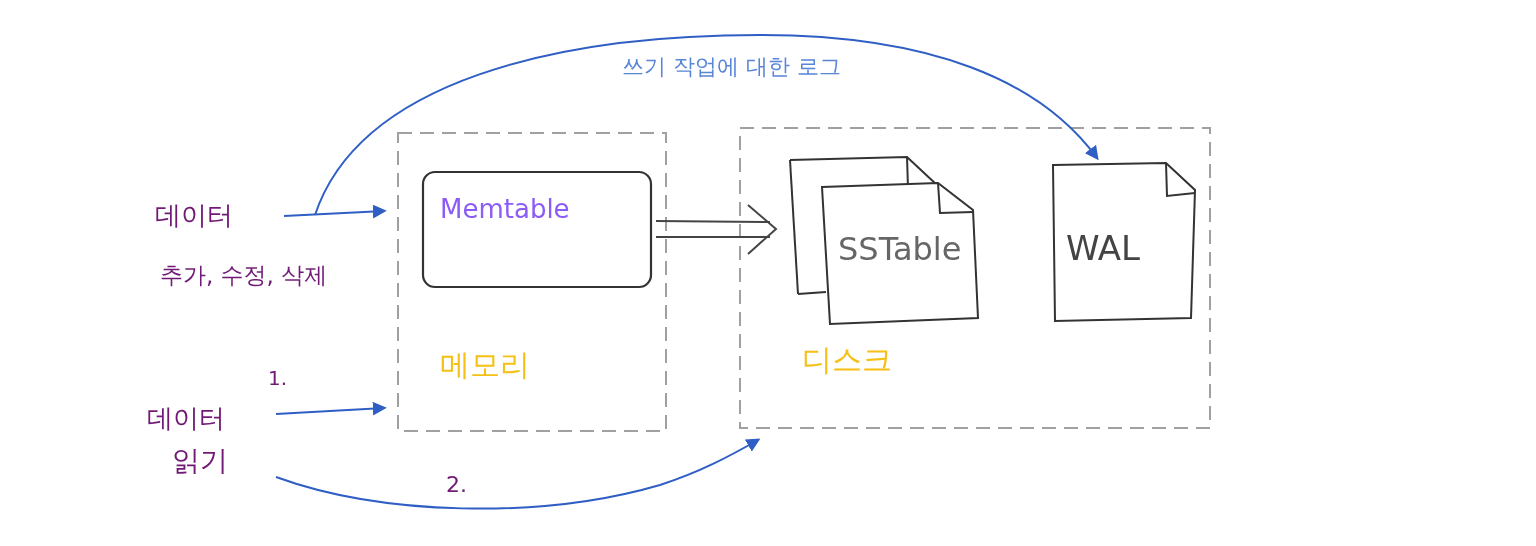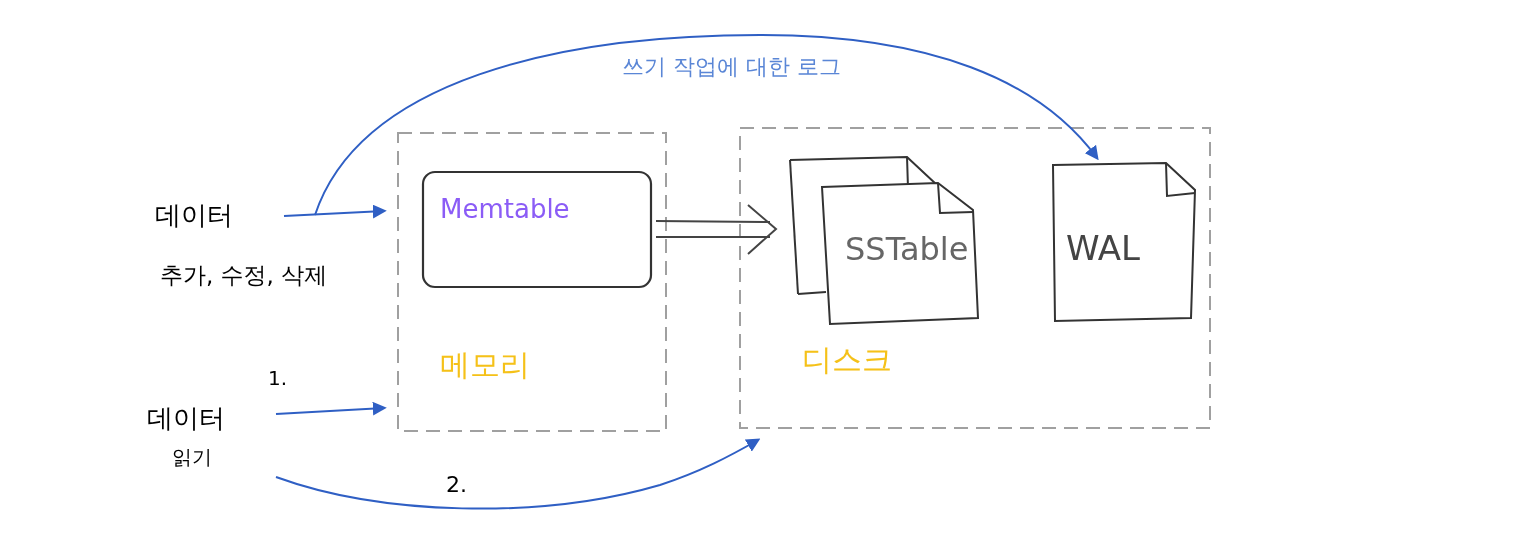--- a/index.html
+++ b/index.html
@@ -1,19 +1,19 @@
 <!DOCTYPE html>
 <html><head>
 <meta charset="utf-8">
 <style>
   html, body { margin: 0; padding: 0; background: #ffffff; }
   body { width: 1536px; height: 546px; position: relative; overflow: hidden; font-family: "DejaVu Sans", sans-serif; }
   #diagram { position: absolute; left: 0; top: 0; width: 1536px; height: 440px; }
   .lbl { position: absolute; white-space: nowrap; line-height: 1; }
-  .blue { color: #000000; }
+  .blue { color: #701a75; }
   .lightblue { color: #5a86d6; }
   .yellow { color: #f5c118; margin-top: 12px; }
   .dark { color: #3a3a3a; }
 </style>
 </head>
 <body>
 
 <div id="diagram">
   <svg width="1536" height="546" viewBox="0 0 1536 546" style="position:absolute;left:0;top:0">
     <defs>
@@ -59,24 +59,24 @@
 
     <path d="M276,477 C380,515 540,520 660,485 C700,472 730,456 758,440" fill="none" stroke="#2f5fc4" stroke-width="2" marker-end="url(#bluehead)"></path>
   </svg>
 
   <div class="lbl lightblue" style="left:622px;top:56px;font-size:22px;">쓰기 작업에 대한 로그</div>
 
   <div class="lbl blue" style="left:155px;top:202px;font-size:26px;">데이터</div>
   <div class="lbl blue" style="left:160px;top:264px;font-size:23px;text-align:center;">추가, 수정, 삭제</div>
 
   <div class="lbl blue" style="left:147px;top:405px;font-size:26px;">데이터</div>
-  <div class="lbl blue" style="left:172px;top:447px;font-size:20px;">읽기</div>
+  <div class="lbl blue" style="left:172px;top:447px;font-size:28px;">읽기</div>
 
   <div class="lbl blue" style="left:268px;top:368px;font-size:20px;">1.</div>
   <div class="lbl blue" style="left:446px;top:474px;font-size:22px;">2.</div>
 
   <div class="lbl dark" style="left:440px;top:196px;font-size:26px;color:#8b5cf6;">Memtable</div>
   <div class="lbl yellow" style="left:440px;top:338px;font-size:30px;">메모리</div>
 
-  <div class="lbl dark" style="left:838px;top:233px;font-size:32px;color:#666;margin-left:7px;">SSTable</div>
+  <div class="lbl dark" style="left:838px;top:233px;font-size:32px;color:#666;">SSTable</div>
   <div class="lbl dark" style="left:1066px;top:231px;font-size:34px;color:#444;">WAL</div>
   <div class="lbl yellow" style="left:802px;top:333px;font-size:30px;">디스크</div>
 </div>
 
 </body></html>

